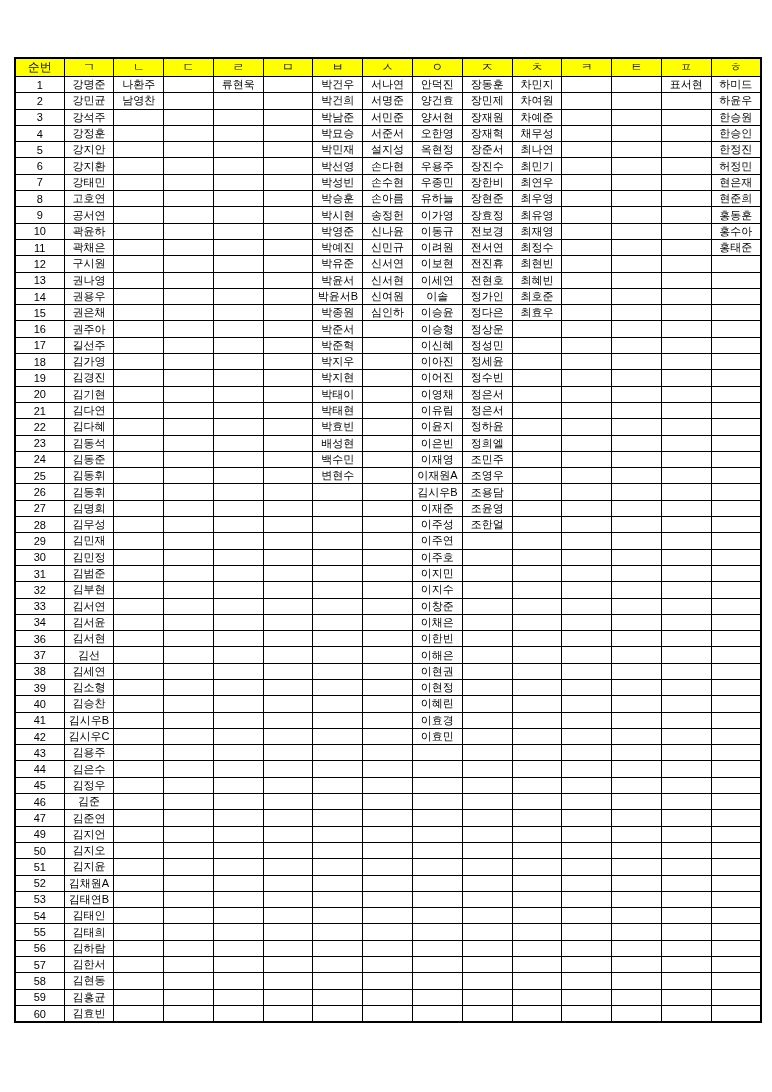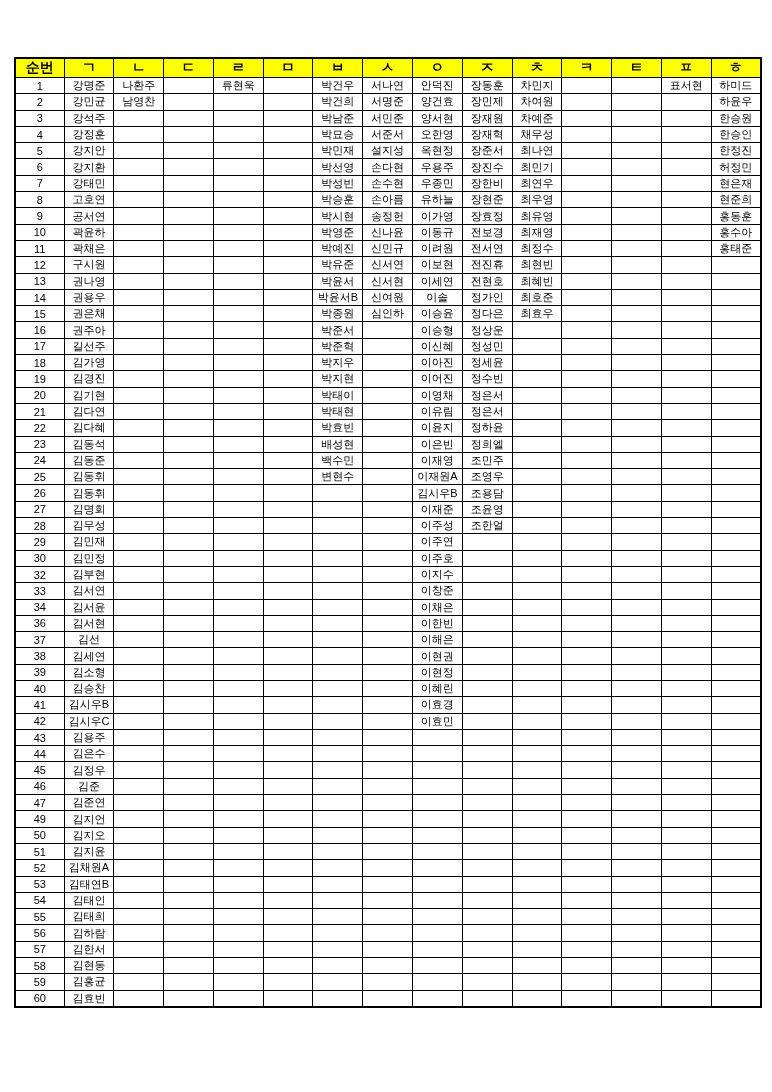--- a/index.html
+++ b/index.html
@@ -28,22 +28,22 @@
     border: 1px solid #000000;
     padding: 0 1px;
     text-align: center;
     vertical-align: middle;
     white-space: nowrap;
     overflow: hidden;
     color: #000000;
   }
   table.roster th {
     background: #FFFF00;
-    font-weight: bold;
-    font-size: 14px;
+    font-weight: normal;
+    font-size: 12px;
     height: 17px;
   }
   table.roster td {
     font-size: 11px;
     height: 15.3px;
     background: #ffffff;
   }
   col.numcol { width: 49px; }
 </style>
 </head>
@@ -578,20 +578,37 @@
           <td></td>
           <td>이주호</td>
           <td></td>
           <td></td>
           <td></td>
           <td></td>
           <td></td>
           <td></td>
         </tr>
         <tr>
+          <td>31</td>
+          <td>김범준</td>
+          <td></td>
+          <td></td>
+          <td></td>
+          <td></td>
+          <td></td>
+          <td></td>
+          <td>이지민</td>
+          <td></td>
+          <td></td>
+          <td></td>
+          <td></td>
+          <td></td>
+          <td></td>
+        </tr>
+        <tr>
           <td>32</td>
           <td>김부현</td>
           <td></td>
           <td></td>
           <td></td>
           <td></td>
           <td></td>
           <td></td>
           <td>이지수</td>
           <td></td>

